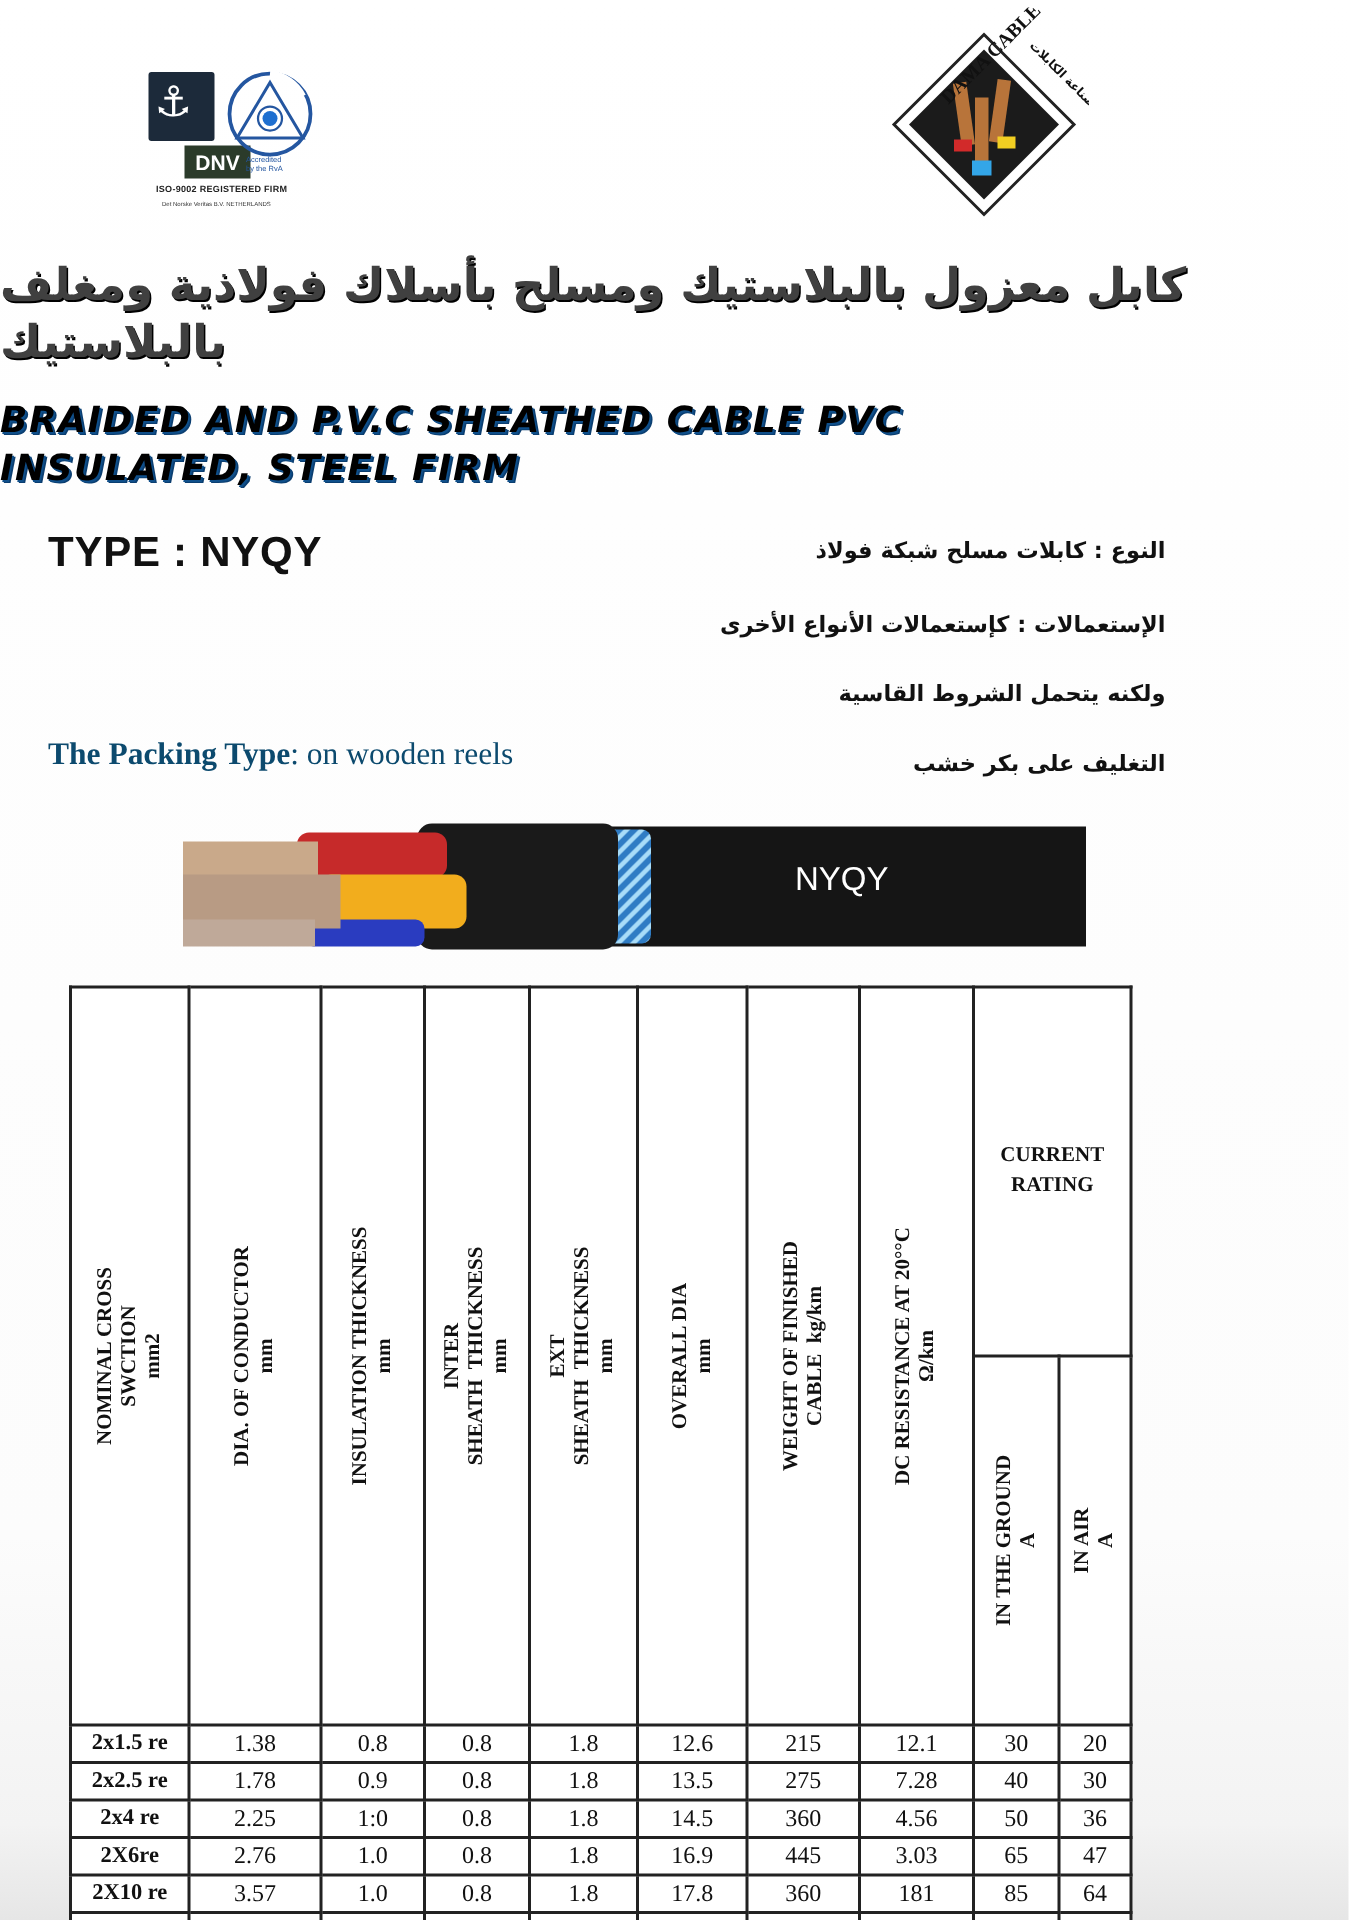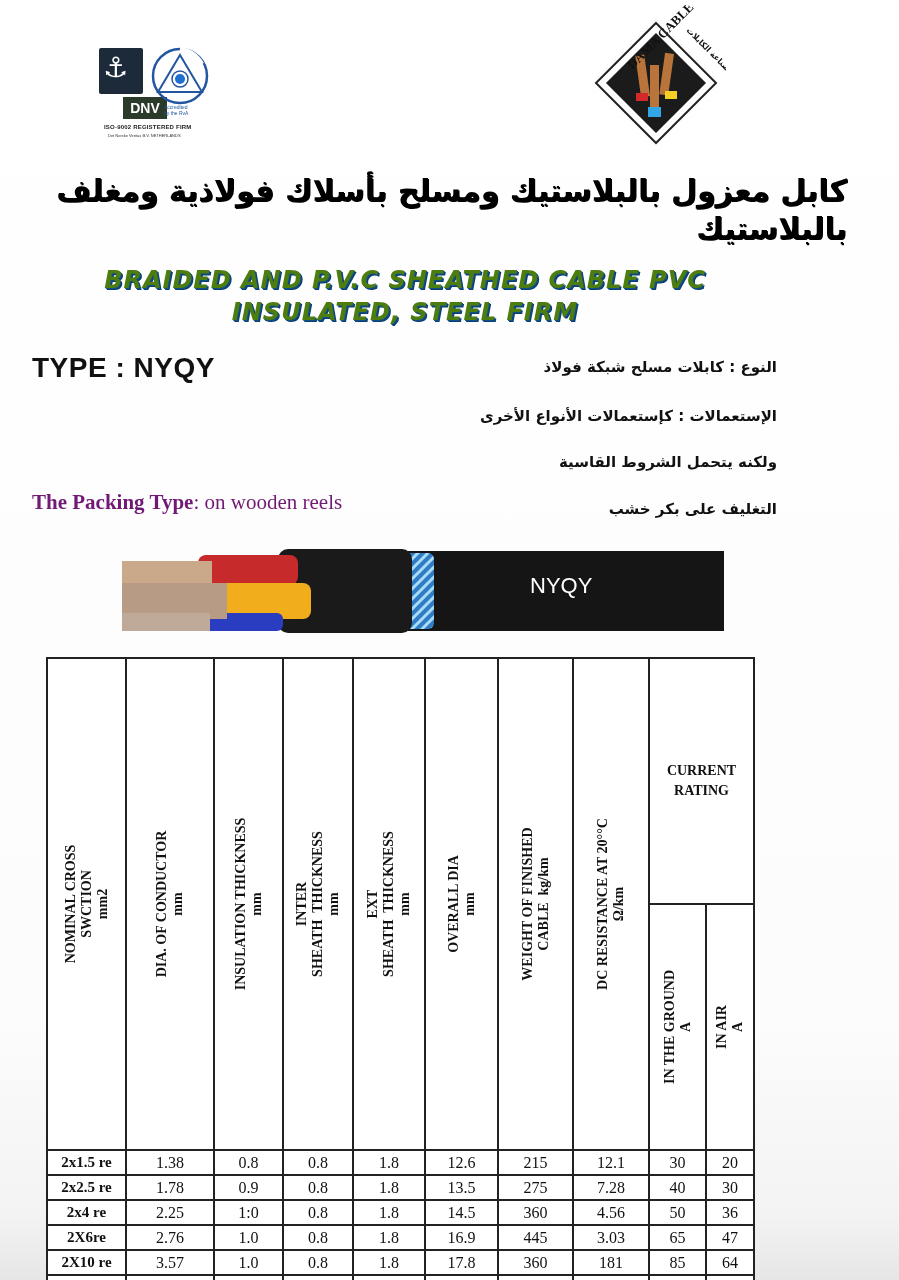--- a/index.html
+++ b/index.html
@@ -19,26 +19,26 @@
   .dnv-bot { width: 44px; height: 22px; margin-top: 3px; background: #2b3b2a; color: #fff; font-family: "Liberation Sans", sans-serif; font-weight: bold; font-size: 14px; text-align: center; line-height: 22px; margin-left: 24px; }
   .rva { left: 150px; top: 46px; width: 60px; height: 60px; }
   .rva-text { left: 164px; top: 104px; font-family: "Liberation Sans", sans-serif; font-size: 5px; color: #2456a0; line-height: 6px; text-align: left; }
   .iso-line { left: 104px; top: 124px; font-family: "Liberation Sans", sans-serif; font-size: 6px; font-weight: bold; color: #222; letter-spacing: 0.2px; }
   .iso-sub { left: 108px; top: 133px; font-family: "Liberation Sans", sans-serif; font-size: 4px; color: #333; }
 
   
   .dama { left: 576px; top: 5px; width: 150px; height: 140px; }
 
   
-  .ar-title { left: 0; top: 172px; width: 847px; text-align: right; font-family: "DejaVu Sans", sans-serif; font-weight: bold; font-size: 30px; line-height: 38px; color: #000000; direction: rtl; text-shadow: 1px 1px 0 #000; }
-  .en-title { left: 0; top: 264px; width: 810px; text-align: center; font-family: "DejaVu Sans", sans-serif; font-style: italic; font-weight: bold; font-size: 24px; line-height: 32px; color: #4d7c0f; letter-spacing: 1px; text-shadow: 1px 1px 0 #0f4f8a, 2px 2px 0 #0b3e70; }
+  .ar-title { left: 0; top: 172px; width: 847px; text-align: left; font-family: "DejaVu Sans", sans-serif; font-weight: bold; font-size: 30px; line-height: 38px; color: #404040; direction: rtl; text-shadow: 1px 1px 0 #000; }
+  .en-title { left: 0; top: 264px; width: 810px; text-align: left; font-family: "DejaVu Sans", sans-serif; font-style: italic; font-weight: bold; font-size: 24px; line-height: 32px; color: #000000; letter-spacing: 1px; text-shadow: 1px 1px 0 #0f4f8a, 2px 2px 0 #0b3e70; }
 
   .type-label { left: 32px; top: 352px; font-family: "Liberation Sans", sans-serif; font-weight: bold; font-size: 28px; letter-spacing: 0.5px; color: #111; }
   .ar-line { right: 122px; font-family: "DejaVu Sans", sans-serif; font-weight: bold; font-size: 15px; direction: rtl; color: #111; }
-  .packing { left: 32px; top: 490px; font-family: "Liberation Serif", serif; font-size: 21px; color: #701a75; }
+  .packing { left: 32px; top: 490px; font-family: "Liberation Serif", serif; font-size: 21px; color: #0c4a6e; }
   .packing b { font-weight: bold; }
 
   
   .cable { left: 118px; top: 543px; width: 606px; height: 96px; }
 
   
   table.spec { position: absolute; left: 46px; top: 657px; border-collapse: collapse; font-family: "Liberation Serif", serif; background: #fff; }
   table.spec td, table.spec th { border: 2px solid #222; padding: 0; text-align: center; vertical-align: middle; }
   table.spec th { font-weight: bold; font-size: 14px; height: 246px; position: relative; }
   th .vert { position: absolute; left: 50%; top: 50%; transform: translate(-50%, -50%) rotate(-90deg); white-space: pre; line-height: 16px; text-align: center; }

